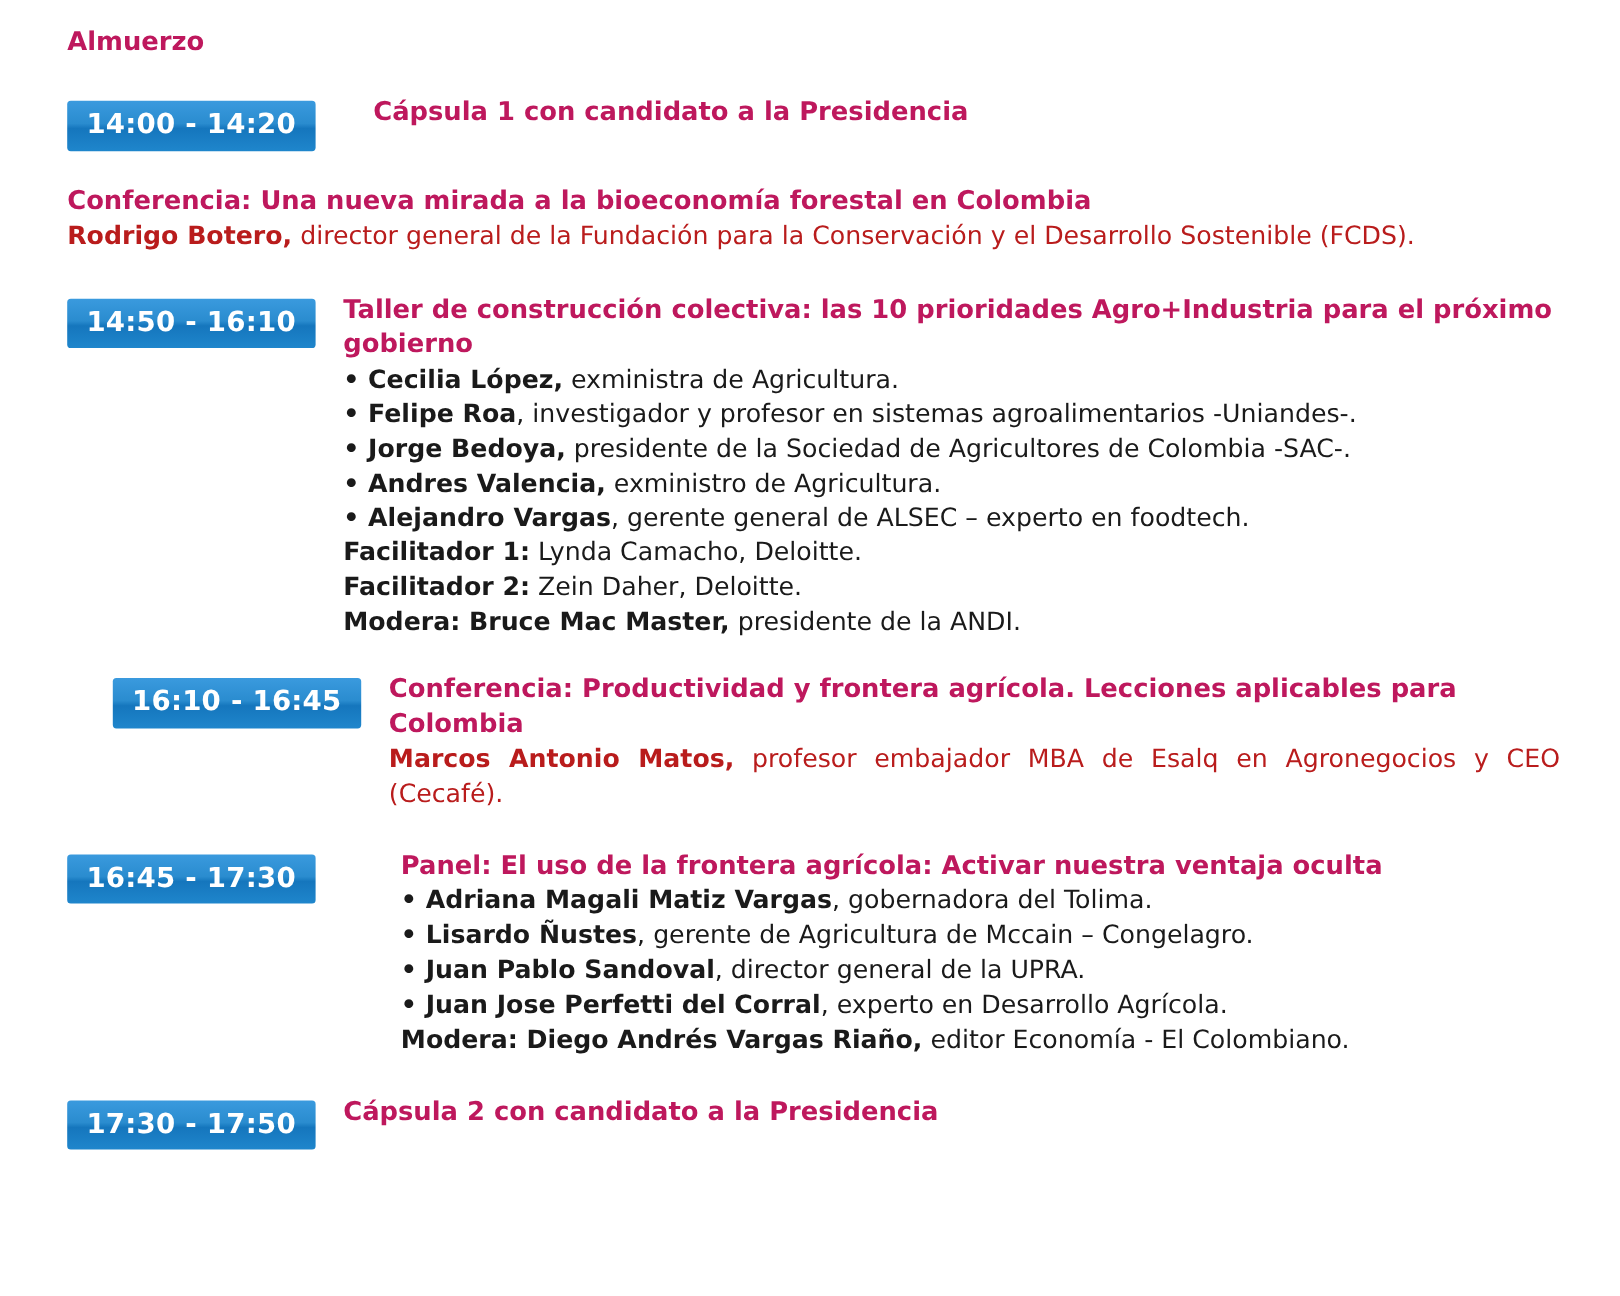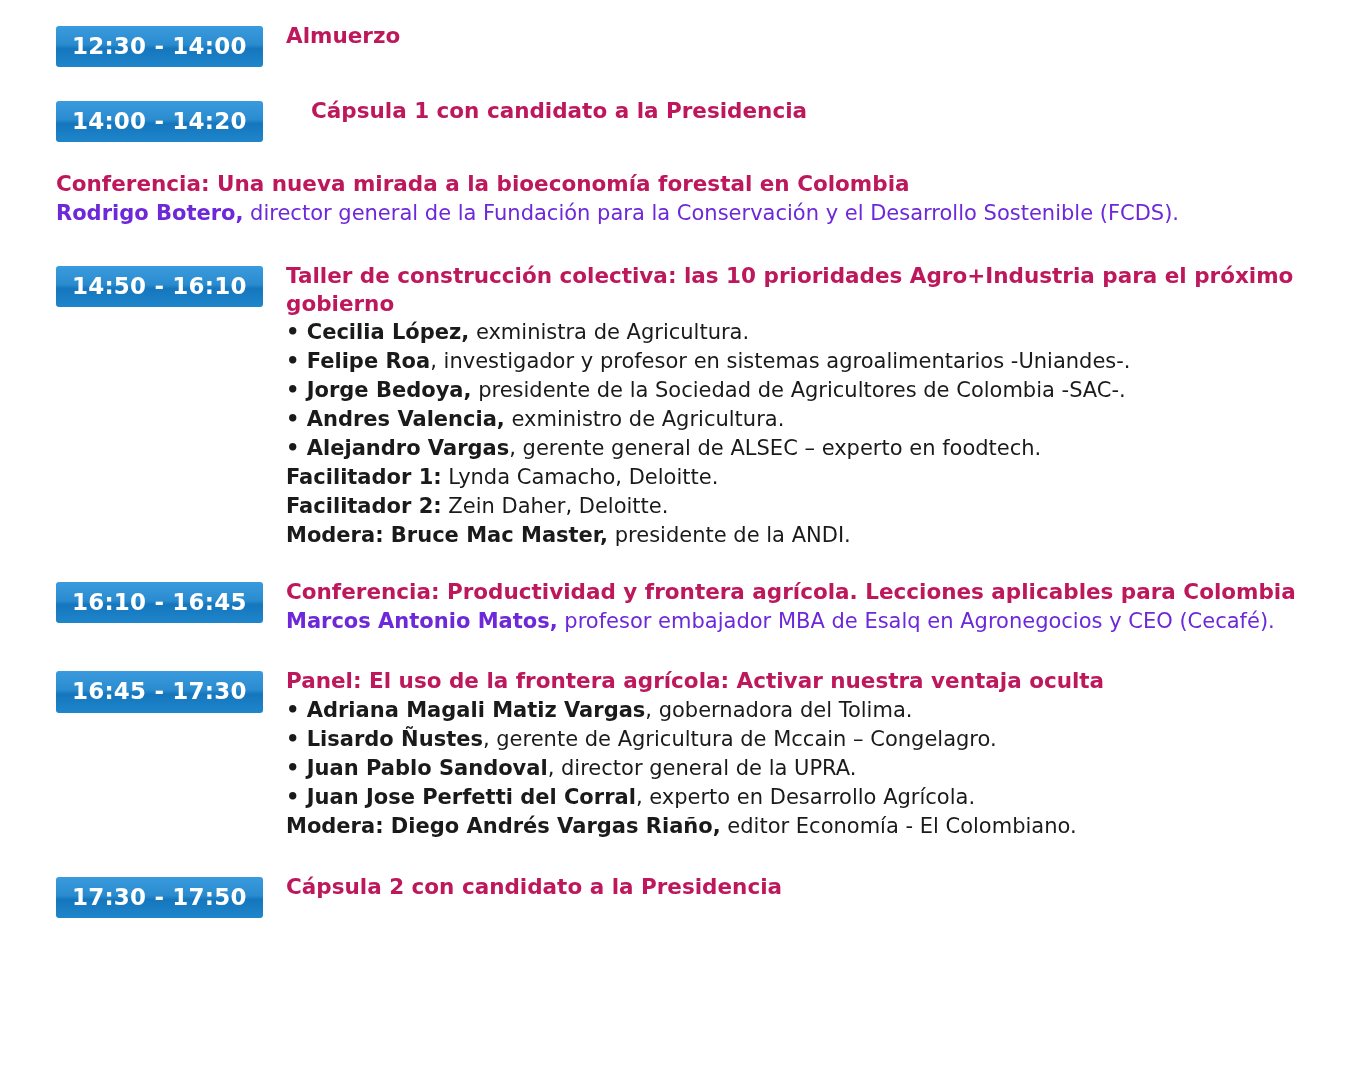--- a/index.html
+++ b/index.html
@@ -46,52 +46,49 @@
   .heading {
     font-size: 21.5px;
     font-weight: bold;
     line-height: 1.32;
     color: #be185d;
     margin: 0;
   }
   .detail {
     font-size: 21px;
     line-height: 1.38;
-    color: #6d28d9;
+    color: #b91c1c;
     margin: 0;
     text-align: justify;
   }
   .detail.just {
     text-align: justify;
     text-justify: inter-word;
   }
   .detail b {
     font-weight: bold;
   }
   .bullet-line {
     font-size: 21px;
     line-height: 1.38;
     color: #1a1a1a;
   }
   .r-lunch { margin-bottom: 30px; }
   .r-cap1 { margin-bottom: 28px; gap: 25px; }
   .r-conf1 { margin-bottom: 34px; }
   .r-taller { margin-bottom: 28px; }
-  .r-conf2 { margin-bottom: 32px; }
-  .r-panel { margin-bottom: 32px; }
+  .r-conf2 { margin-bottom: 32px; margin-left: 38px; }
+  .r-panel { margin-bottom: 32px; gap: 48px; }
 </style>
 </head>
 <body>
 
 <div class="agenda">
 
   <div class="row r-lunch">
-    <div class="time-cell">
-      <span class="time-chip">12:30 - 14:00</span>
-    </div>
     <div class="content-cell">
       <div class="heading">Almuerzo</div>
     </div>
   </div>
 
   <div class="row r-cap1">
     <div class="time-cell">
       <span class="time-chip">14:00 - 14:20</span>
     </div>
     <div class="content-cell">

